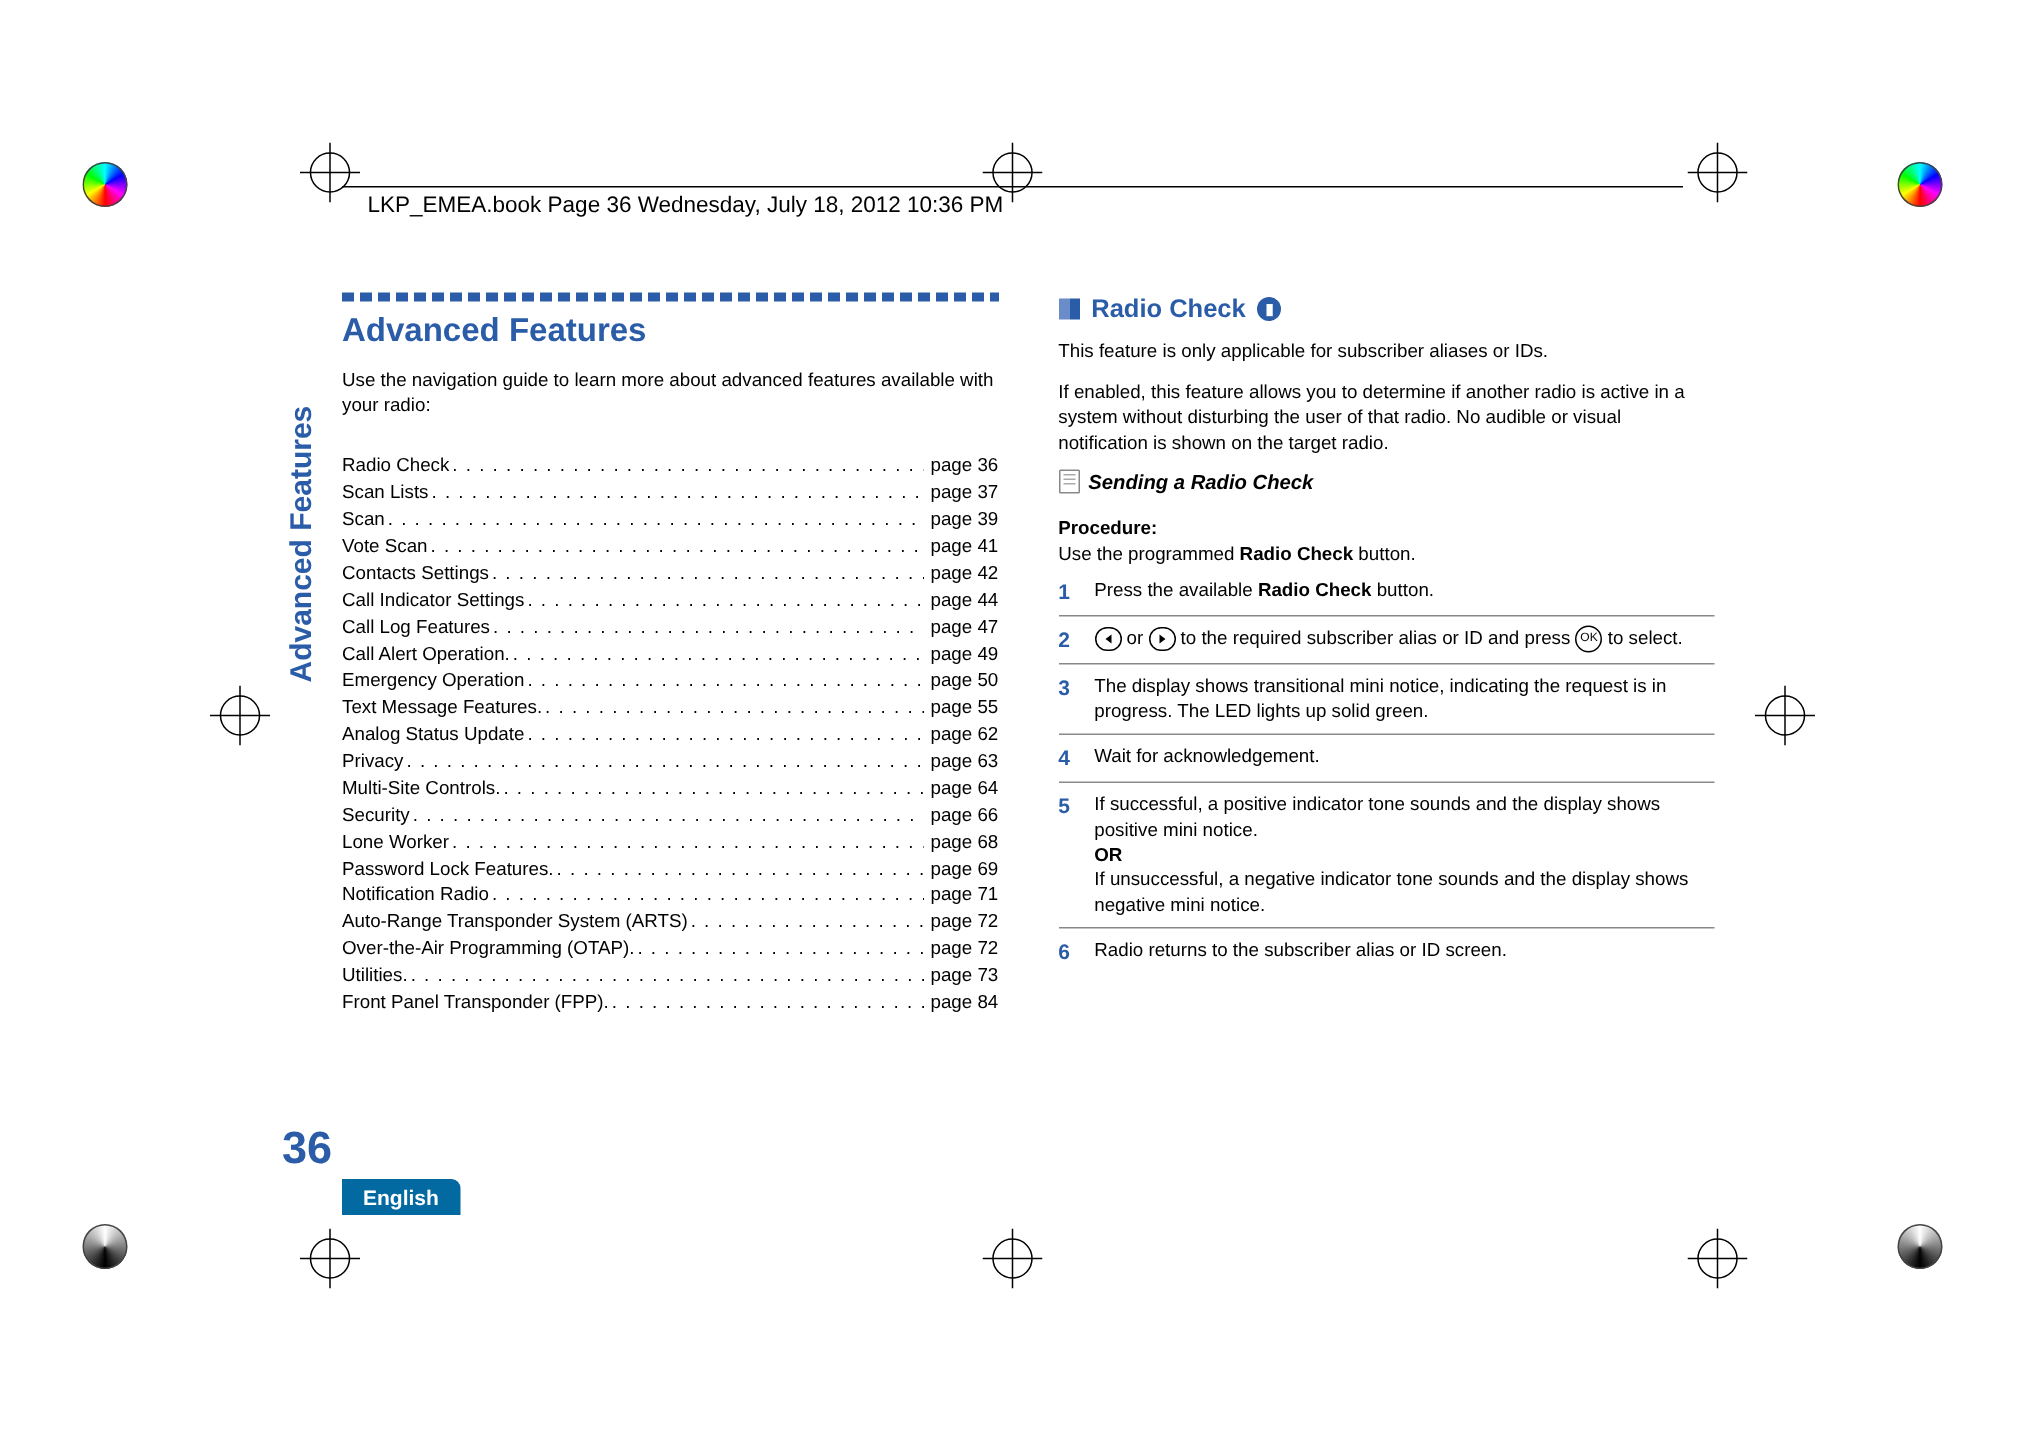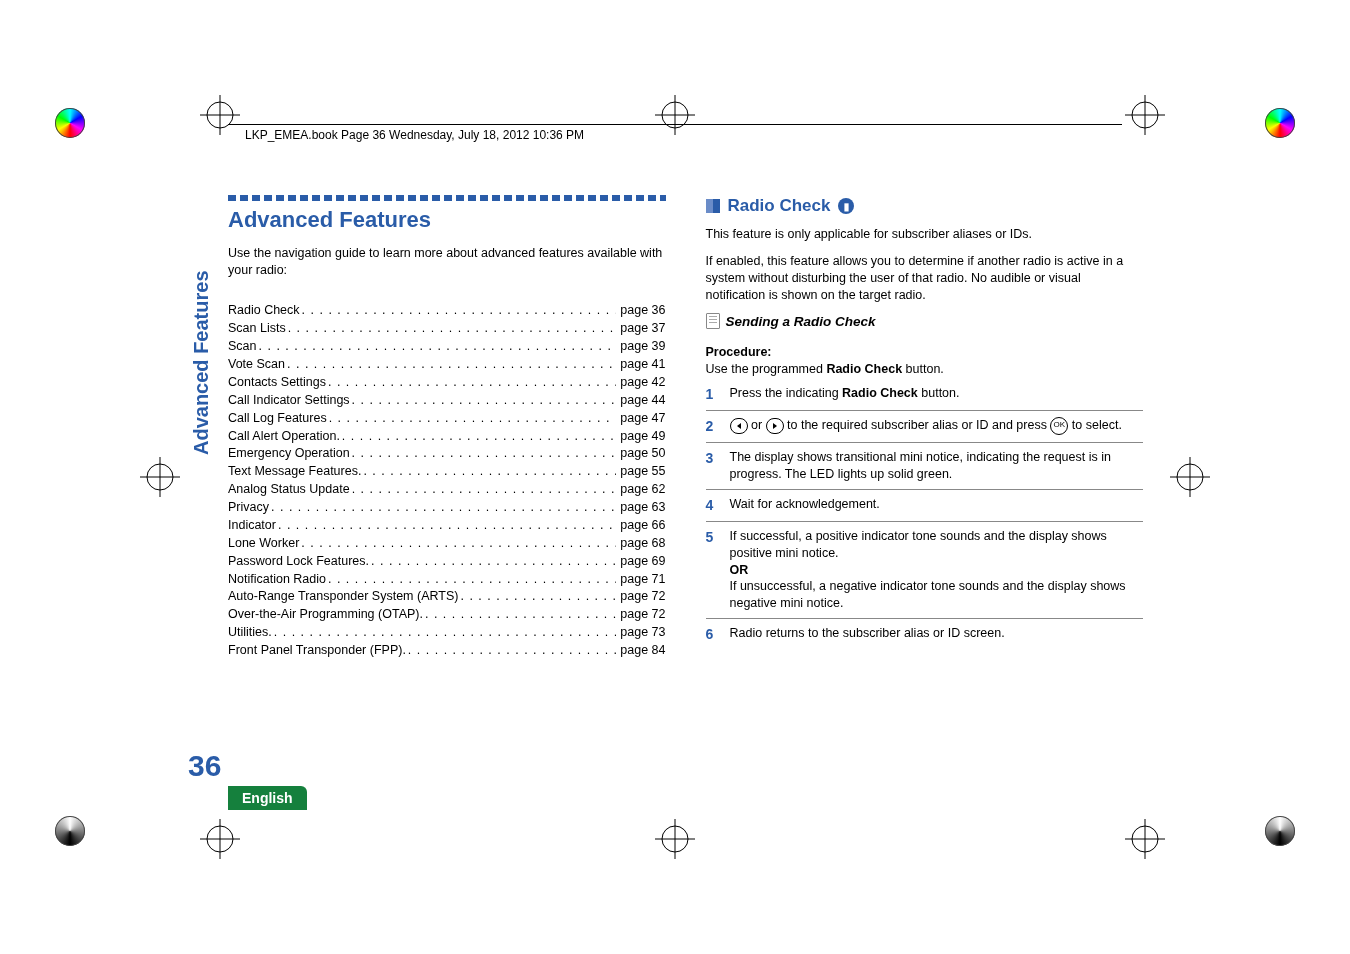--- a/index.html
+++ b/index.html
@@ -36,21 +36,21 @@
   }
   .header-line {
     position:absolute;
     top:124px; left:228px; right:228px;
     border-top:0.5px solid #000;
   }
   .header-text {
     position:absolute;
     top:128px;
     left:245px;
-    font-size:12px;
+    font-size:15px;
     color:#000;
   }
   .content-wrap {
     position:absolute;
     top:195px;
     left:228px;
     right:207px;
     bottom:150px;
     display:flex;
     gap:40px;
@@ -113,21 +113,21 @@
     font-weight:bold;
     font-size:30px;
     position:absolute;
     left:-40px;
     bottom:18px;
   }
   .english-tab{
     position:absolute;
     left:228px;
     bottom:144px;
-    background:#15803d;
+    background:#0369a1;
     color:#fff;
     font-weight:bold;
     font-size:14px;
     padding:4px 14px 4px 14px;
     border-top-right-radius:6px;
   }
   .sub-head{
     display:flex;
     align-items:center;
     gap:8px;
@@ -340,21 +340,26 @@
             <span class="toc-label">Analog Status Update </span>
             <span class="toc-dots"></span>
             <span class="toc-page"> page 62</span>
           </div>
           <div class="toc-row">
             <span class="toc-label">Privacy </span>
             <span class="toc-dots"></span>
             <span class="toc-page"> page 63</span>
           </div>
           <div class="toc-row">
-            <span class="toc-label">Indicator </span>
+            <span class="toc-label">Multi-Site Controls. </span>
+            <span class="toc-dots"></span>
+            <span class="toc-page"> page 64</span>
+          </div>
+          <div class="toc-row">
+            <span class="toc-label">Security </span>
             <span class="toc-dots"></span>
             <span class="toc-page"> page 66</span>
           </div>
           <div class="toc-row">
             <span class="toc-label">Lone Worker </span>
             <span class="toc-dots"></span>
             <span class="toc-page"> page 68</span>
           </div>
           <div class="toc-row">
             <span class="toc-label">Password Lock Features. </span>
@@ -404,21 +409,21 @@
       </div>
 
       <p class="para" style="margin-bottom:2px;margin-top:12px;">
         <span class="proc-label">Procedure:</span><br>
         <span>Use the programmed </span><b>Radio Check</b><span> button.</span>
       </p>
 
       <ol class="steps">
         <li class="step">
           <span class="step-num">1</span>
-          <span class="step-body"><span>Press the indicating </span><b>Radio Check</b><span> button.</span></span>
+          <span class="step-body"><span>Press the available </span><b>Radio Check</b><span> button.</span></span>
         </li>
         <li class="step">
           <span class="step-num">2</span>
           <span class="step-body">
             <span class="pill"><span class="tri-l"></span></span><span> or </span><span class="pill"><span class="tri-r"></span></span><span> to the required subscriber alias or ID and press </span><span class="ok-btn">OK</span><span> to select.</span>
           </span>
         </li>
         <li class="step">
           <span class="step-num">3</span>
           <span class="step-body">The display shows transitional mini notice, indicating the request is in progress. The LED lights up solid green.</span>

